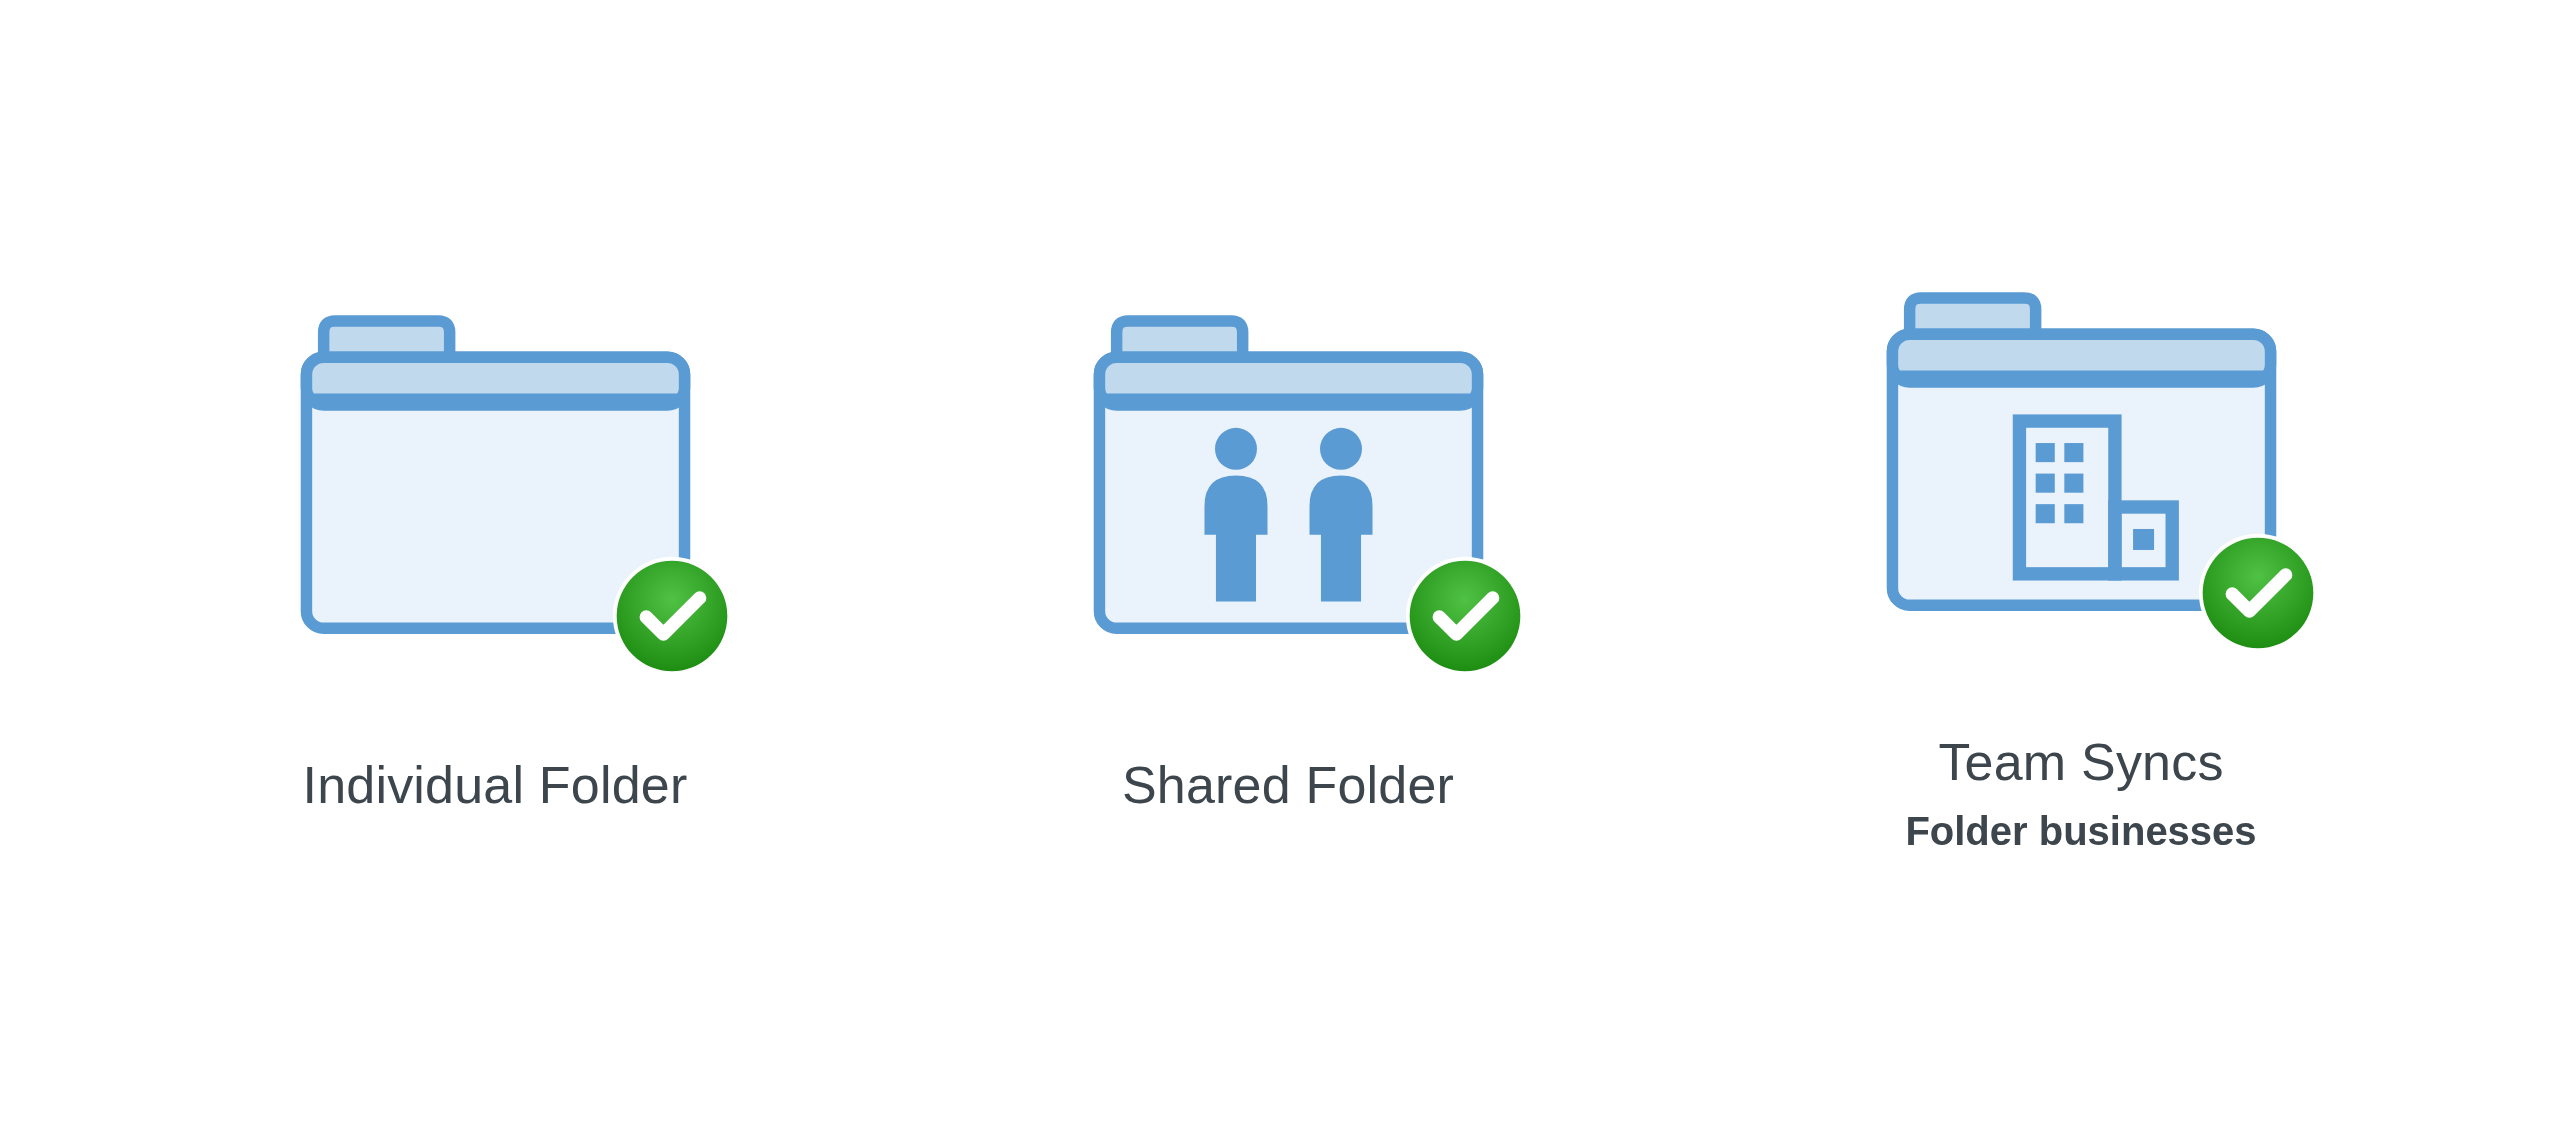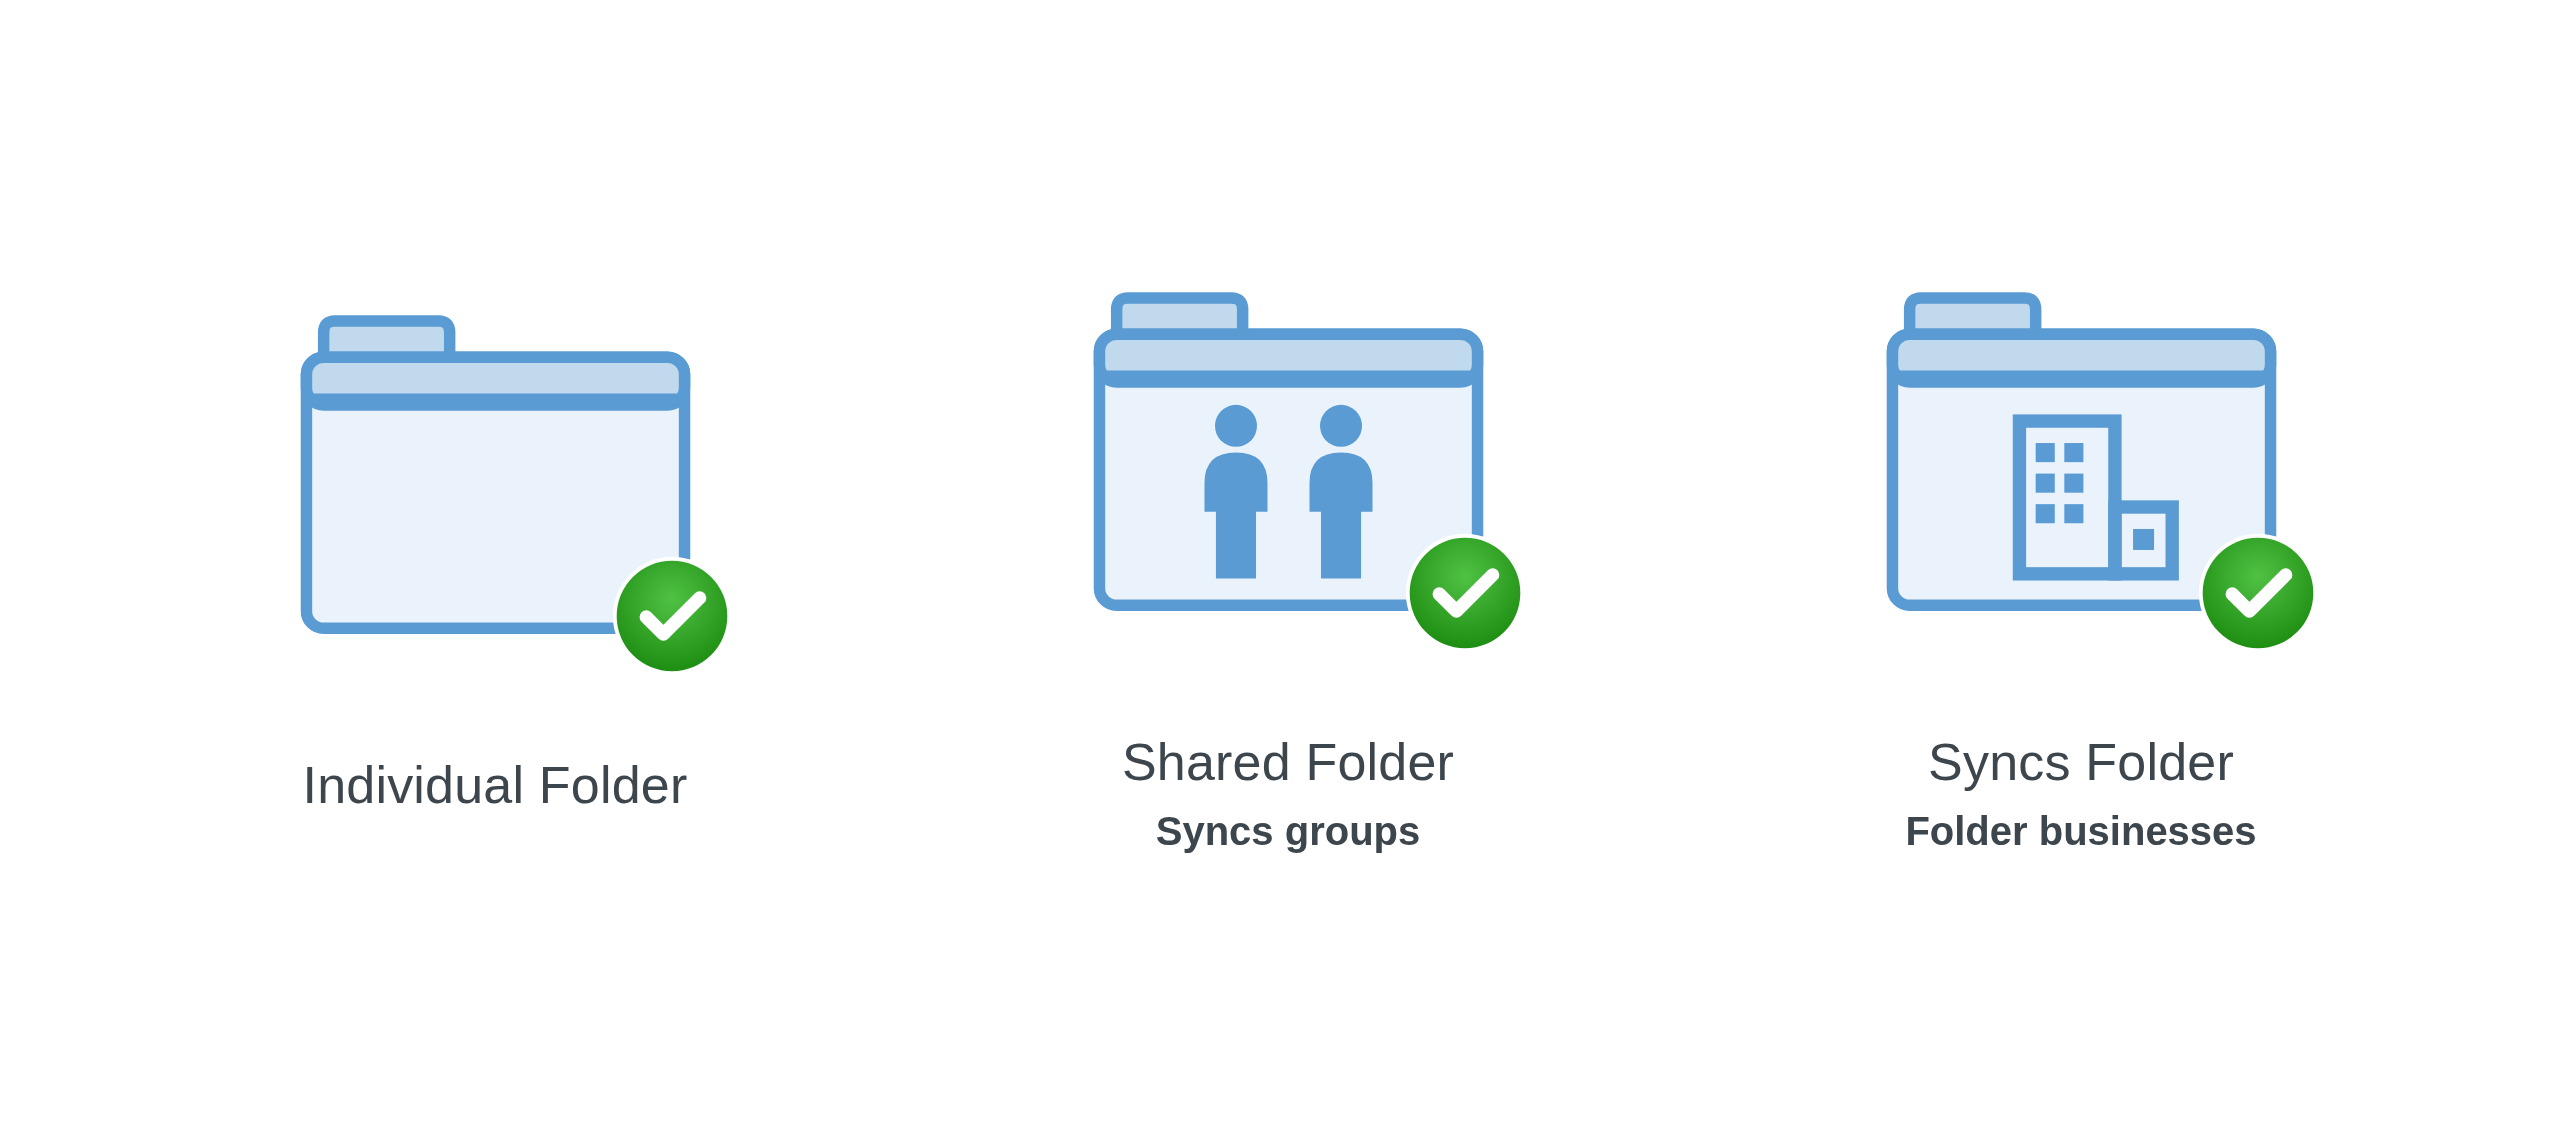--- a/index.html
+++ b/index.html
@@ -134,21 +134,20 @@
             <stop offset="0%" stop-color="#4fc143"></stop>
             <stop offset="100%" stop-color="#1e8e13"></stop>
           </radialGradient>
         </defs>
         <circle cx="65" cy="65" r="62" fill="#ffffff"></circle>
         <circle cx="65" cy="65" r="58" fill="url(#g2)"></circle>
         <path d="M 38 66 L 56 84 L 94 46" fill="none" stroke="#ffffff" stroke-width="14" stroke-linecap="round" stroke-linejoin="round"></path>
       </svg>
     </div>
     <div class="title">Shared Folder</div>
-    <div class="subtitle">Syncs groups</div>
   </div>
 
   <div class="card">
     <div class="icon-wrap">
       <svg class="folder-svg" viewBox="0 0 420 340">
         <path d="M 30 18 Q 30 6 42 6 L 150 6 Q 162 6 162 18 L 162 50 L 30 50 Z" fill="#c0d9ed" stroke="#5a9bd4" stroke-width="12" stroke-linejoin="round"></path>
         <rect x="12" y="44" width="396" height="284" rx="18" ry="18" fill="#eaf3fb" stroke="#5a9bd4" stroke-width="12"></rect>
         <rect x="12" y="44" width="396" height="50" rx="18" ry="18" fill="#c0d9ed" stroke="#5a9bd4" stroke-width="12"></rect>
         <rect x="18" y="82" width="384" height="12" fill="#5a9bd4"></rect>
 
@@ -172,18 +171,18 @@
           <radialGradient id="g3" cx="50%" cy="35%" r="65%">
             <stop offset="0%" stop-color="#4fc143"></stop>
             <stop offset="100%" stop-color="#1e8e13"></stop>
           </radialGradient>
         </defs>
         <circle cx="65" cy="65" r="62" fill="#ffffff"></circle>
         <circle cx="65" cy="65" r="58" fill="url(#g3)"></circle>
         <path d="M 38 66 L 56 84 L 94 46" fill="none" stroke="#ffffff" stroke-width="14" stroke-linecap="round" stroke-linejoin="round"></path>
       </svg>
     </div>
-    <div class="title">Syncs Folder</div>
+    <div class="title">Team Syncs</div>
     <div class="subtitle">Folder businesses</div>
   </div>
 
 </div>
 
 
 </body></html>

